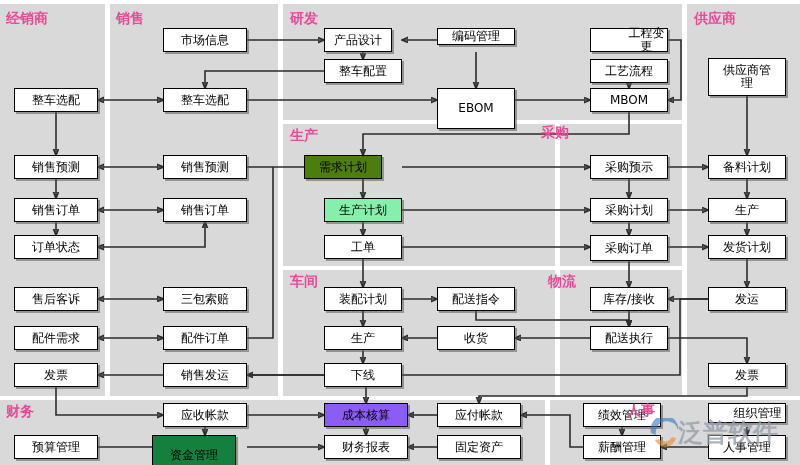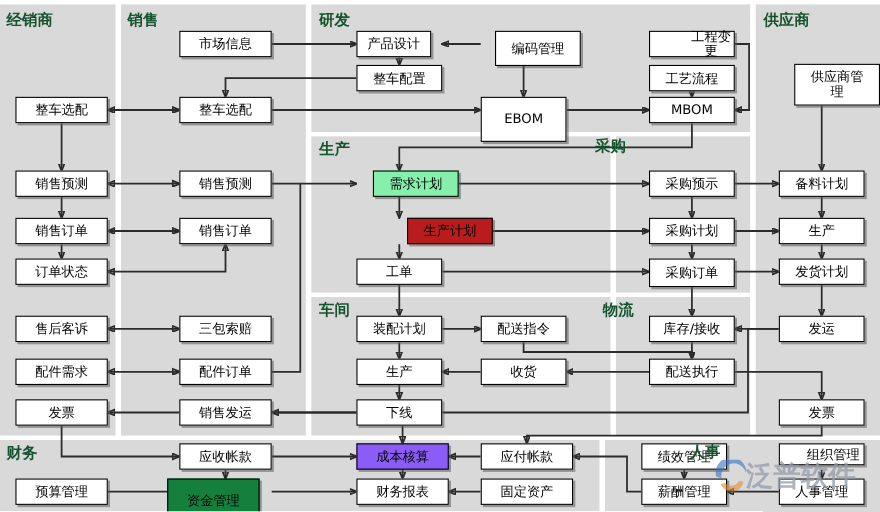--- a/index.html
+++ b/index.html
@@ -5,21 +5,21 @@
   html,body{margin:0;padding:0;background:#ffffff;}
   #root{
     position:relative;width:800px;height:465px;overflow:hidden;
     background:#ffffff;
     font-family:"DejaVu Sans","Liberation Sans",sans-serif;
   }
   .panel{
     position:absolute;background:#d9d9d9;box-sizing:border-box;
   }
   .panel-title{
-    position:absolute;font-weight:bold;font-size:14px;color:#14532d;
+    position:absolute;font-weight:bold;font-size:14px;color:#ec4899;
     letter-spacing:0px;white-space:nowrap;z-index:6;
   }
   .node{
     position:absolute;box-sizing:border-box;
     background:#ffffff;border:1px solid #000;
     box-shadow:2px 2px 0 rgba(90,90,90,0.55);
     display:flex;align-items:center;justify-content:center;
     font-size:12px;color:#000;line-height:1.08;text-align:center;
     z-index:5;padding:0 1px;
   }
@@ -156,34 +156,34 @@
       <div class="node" style="left: 14px; top: 363px; width: 84px; height: 24px; background: rgb(255, 255, 255);">发票</div>
       <div class="node" style="left: 163px; top: 28px; width: 84px; height: 24px; background: rgb(255, 255, 255);">市场信息</div>
       <div class="node" style="left: 163px; top: 88px; width: 84px; height: 24px; background: rgb(255, 255, 255);">整车选配</div>
       <div class="node" style="left: 163px; top: 155px; width: 84px; height: 24px; background: rgb(255, 255, 255);">销售预测</div>
       <div class="node" style="left: 163px; top: 198px; width: 84px; height: 24px; background: rgb(255, 255, 255);">销售订单</div>
       <div class="node" style="left: 163px; top: 287px; width: 84px; height: 24px; background: rgb(255, 255, 255);">三包索赔</div>
       <div class="node" style="left: 163px; top: 326px; width: 84px; height: 24px; background: rgb(255, 255, 255);">配件订单</div>
       <div class="node" style="left: 163px; top: 363px; width: 84px; height: 24px; background: rgb(255, 255, 255);">销售发运</div>
       <div class="node" style="left: 324px; top: 28px; width: 68px; height: 24px; background: rgb(255, 255, 255);">产品设计</div>
       <div class="node" style="left: 324px; top: 59px; width: 78px; height: 24px; background: rgb(255, 255, 255);">整车配置</div>
-      <div class="node" style="left: 450px; top: 28px; width: 78px; height: 32px; background: rgb(255, 255, 255); text-align: center;">编码管理</div>
+      <div class="node" style="left: 437px; top: 28px; width: 78px; height: 17px; background: rgb(255, 255, 255); text-align: center;">编码管理</div>
       <div class="node" style="left: 437px; top: 88px; width: 78px; height: 41px; background: rgb(255, 255, 255);">EBOM</div>
       <div class="node" style="left: 590px; top: 28px; width: 78px; height: 24px; background: rgb(255, 255, 255); padding-left: 36px;">工程变更</div>
       <div class="node" style="left: 590px; top: 59px; width: 78px; height: 24px; background: rgb(255, 255, 255);">工艺流程</div>
       <div class="node" style="left: 590px; top: 88px; width: 78px; height: 24px; background: rgb(255, 255, 255);">MBOM</div>
-      <div class="node two-line" style="left: 708px; top: 58px; width: 78px; height: 38px; background: rgb(255, 255, 255); white-space: pre-line; margin-left: 14px;">供应商管
+      <div class="node two-line" style="left: 708px; top: 58px; width: 78px; height: 38px; background: rgb(255, 255, 255); white-space: pre-line;">供应商管
 理</div>
       <div class="node" style="left: 708px; top: 155px; width: 78px; height: 24px; background: rgb(255, 255, 255);">备料计划</div>
       <div class="node" style="left: 708px; top: 198px; width: 78px; height: 24px; background: rgb(255, 255, 255);">生产</div>
       <div class="node" style="left: 708px; top: 235px; width: 78px; height: 24px; background: rgb(255, 255, 255);">发货计划</div>
       <div class="node" style="left: 708px; top: 287px; width: 78px; height: 24px; background: rgb(255, 255, 255);">发运</div>
       <div class="node" style="left: 708px; top: 363px; width: 78px; height: 24px; background: rgb(255, 255, 255);">发票</div>
-      <div class="node" style="left: 339px; top: 155px; width: 78px; height: 24px; background: #86efac;">需求计划</div>
-      <div class="node" style="left: 324px; top: 198px; width: 78px; height: 24px; background: #b91c1c; margin-left: 46px;">生产计划</div>
+      <div class="node" style="left: 304px; top: 155px; width: 78px; height: 24px; background: #4d7c0f;">需求计划</div>
+      <div class="node" style="left: 324px; top: 198px; width: 78px; height: 24px; background: #86efac;">生产计划</div>
       <div class="node" style="left: 324px; top: 235px; width: 78px; height: 24px; background: rgb(255, 255, 255);">工单</div>
       <div class="node" style="left: 590px; top: 155px; width: 78px; height: 24px; background: rgb(255, 255, 255);">采购预示</div>
       <div class="node" style="left: 590px; top: 198px; width: 78px; height: 24px; background: rgb(255, 255, 255);">采购计划</div>
       <div class="node" style="left: 590px; top: 235px; width: 78px; height: 26px; background: rgb(255, 255, 255);">采购订单</div>
       <div class="node" style="left: 324px; top: 287px; width: 78px; height: 24px; background: rgb(255, 255, 255);">装配计划</div>
       <div class="node" style="left: 437px; top: 287px; width: 78px; height: 24px; background: rgb(255, 255, 255);">配送指令</div>
       <div class="node" style="left: 324px; top: 326px; width: 78px; height: 24px; background: rgb(255, 255, 255);">生产</div>
       <div class="node" style="left: 437px; top: 326px; width: 78px; height: 24px; background: rgb(255, 255, 255);">收货</div>
       <div class="node" style="left: 324px; top: 363px; width: 78px; height: 24px; background: rgb(255, 255, 255);">下线</div>
       <div class="node" style="left: 590px; top: 287px; width: 78px; height: 24px; background: rgb(255, 255, 255);">库存/接收</div>

